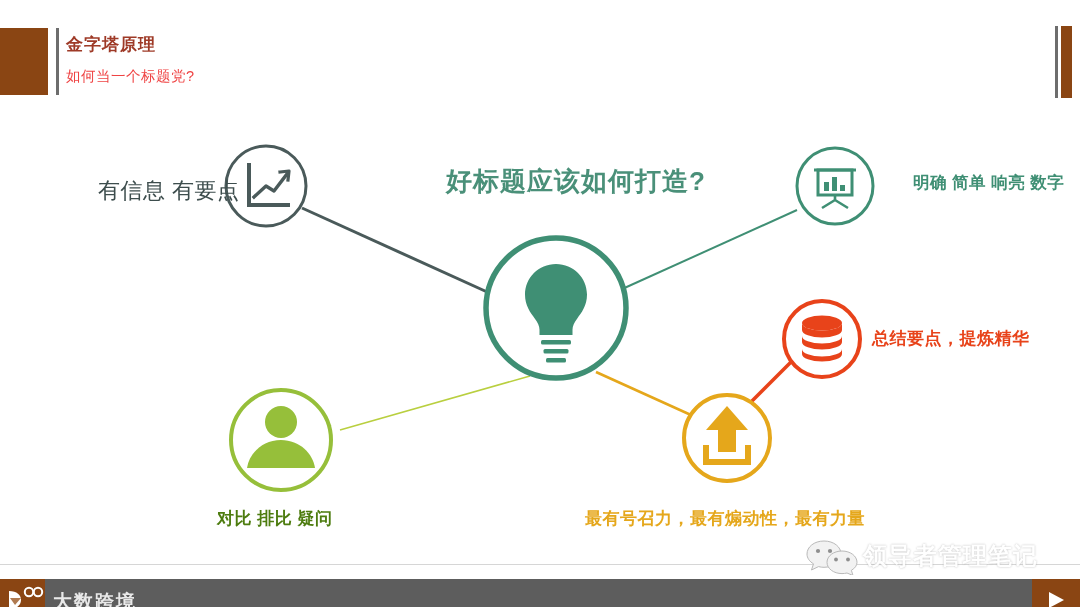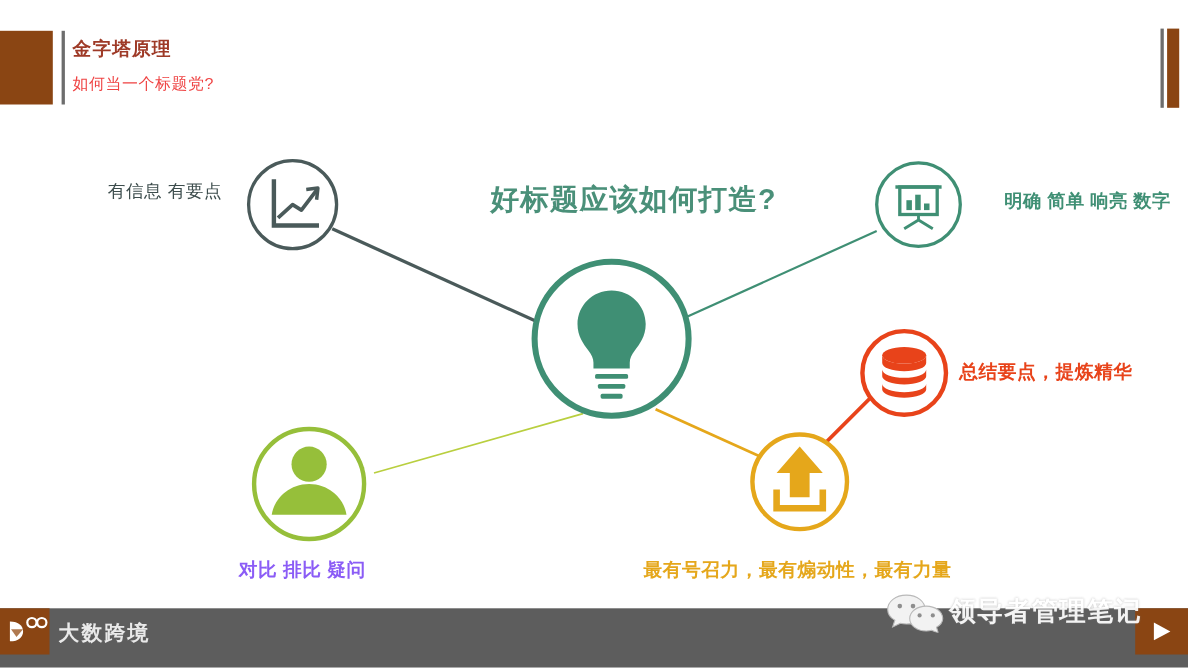--- a/index.html
+++ b/index.html
@@ -37,29 +37,29 @@
   .hdr-right-bar{
     position:absolute;right:8px;top:26px;width:11px;height:72px;background:#8a4513;
   }
 
   
   .diagram{position:absolute;left:0;top:100px;width:1080px;height:440px;}
   .diagram svg{display:block;width:1080px;height:440px;}
 
   
   .lbl{position:absolute;white-space:nowrap;}
-  .lbl-tl{left:98px;top:164px;font-size:16px;color:#3d4d4d;letter-spacing:.5px;}
+  .lbl-tl{left:98px;top:176px;font-size:22px;color:#3d4d4d;letter-spacing:.5px;}
   .lbl-center{left:416px;top:164px;font-size:26px;font-weight:bold;color:#4a9079;letter-spacing:1px;margin-left:30px;}
   .lbl-tr{left:888px;top:172px;font-size:16.5px;font-weight:bold;color:#3f8f74;letter-spacing:.5px;margin-left:25px;}
   .lbl-mr{left:872px;top:327px;font-size:17px;font-weight:bold;color:#e8431a;letter-spacing:.5px;}
-  .lbl-bl{left:217px;top:507px;font-size:17px;font-weight:bold;color:#8b5cf6;letter-spacing:.5px;}
+  .lbl-bl{left:217px;top:507px;font-size:17px;font-weight:bold;color:#4d7c0f;letter-spacing:.5px;}
   .lbl-bc{left:585px;top:507px;font-size:17px;font-weight:bold;color:#e5a71b;letter-spacing:.5px;}
 
   
-  .footer{position:absolute;left:0;bottom:0;width:1080px;height:54px;background:#5d5d5d;text-decoration:underline;}
+  .footer{position:absolute;left:0;bottom:0;width:1080px;height:28px;background:#5d5d5d;text-decoration:underline;}
   .footer-logo-block{position:absolute;left:0;top:0;width:45px;height:42px;background:#8a4513;}
   .footer-logo-glyph{
     position:absolute;left:4px;top:6px;width:40px;height:30px;
   }
   .footer-brand{
     position:absolute;left:53px;top:10px;
     font-size:19px;font-weight:bold;color:#e9e9e9;letter-spacing:2px;
   }
   .footer-play-block{
     position:absolute;right:0;top:0;width:48px;height:42px;background:#8a4513;

